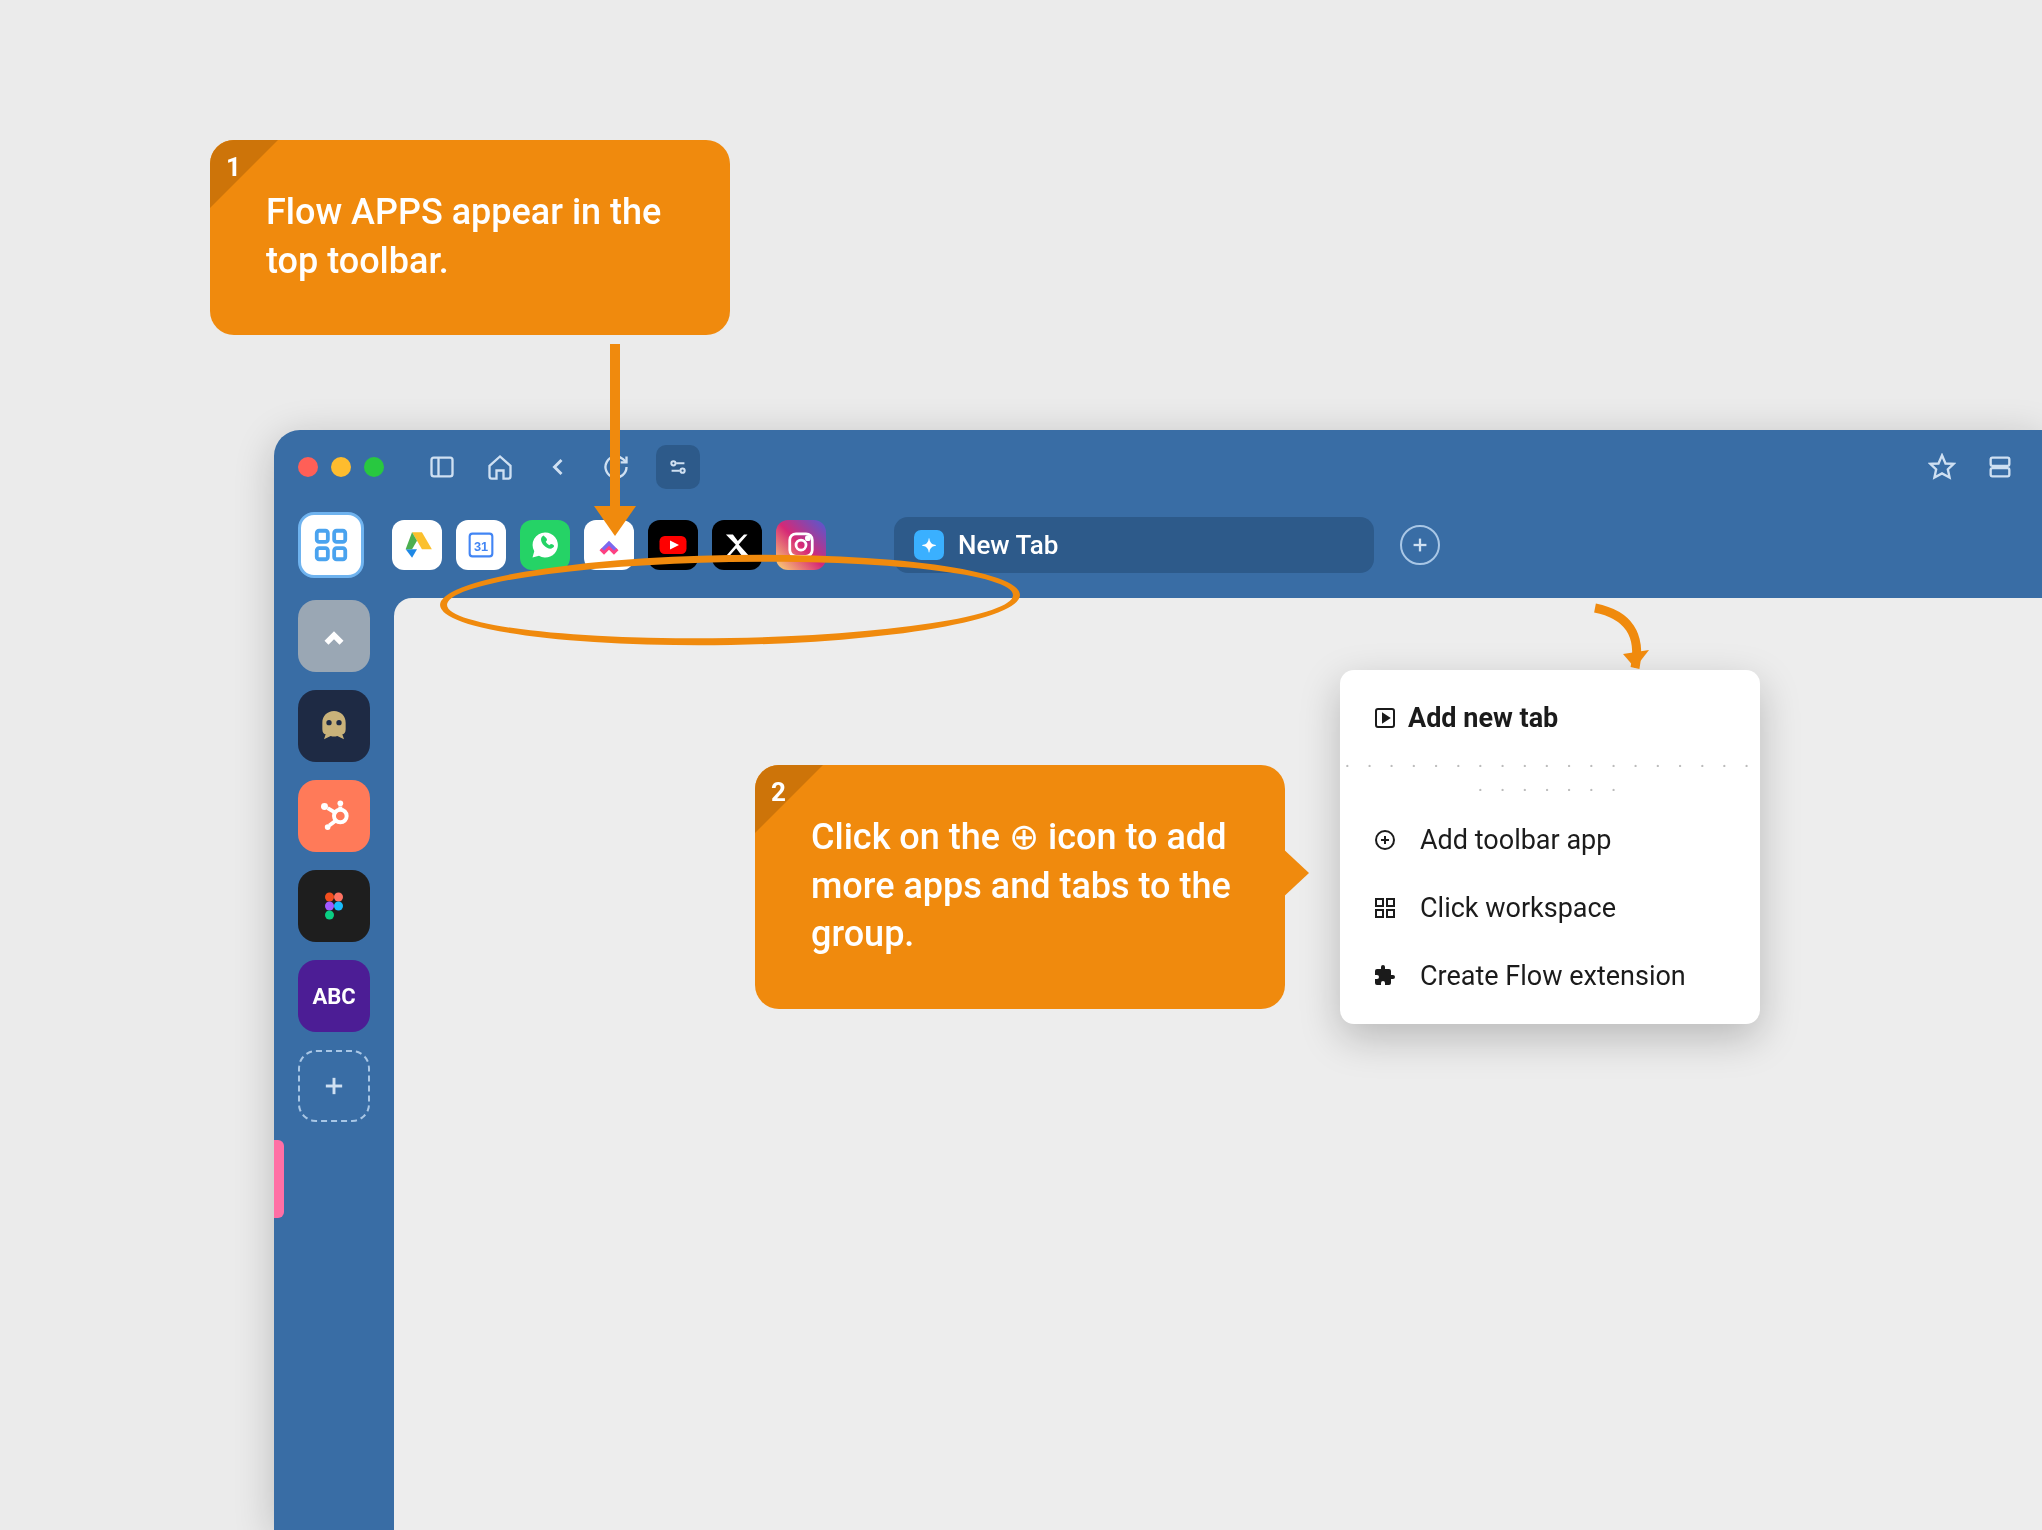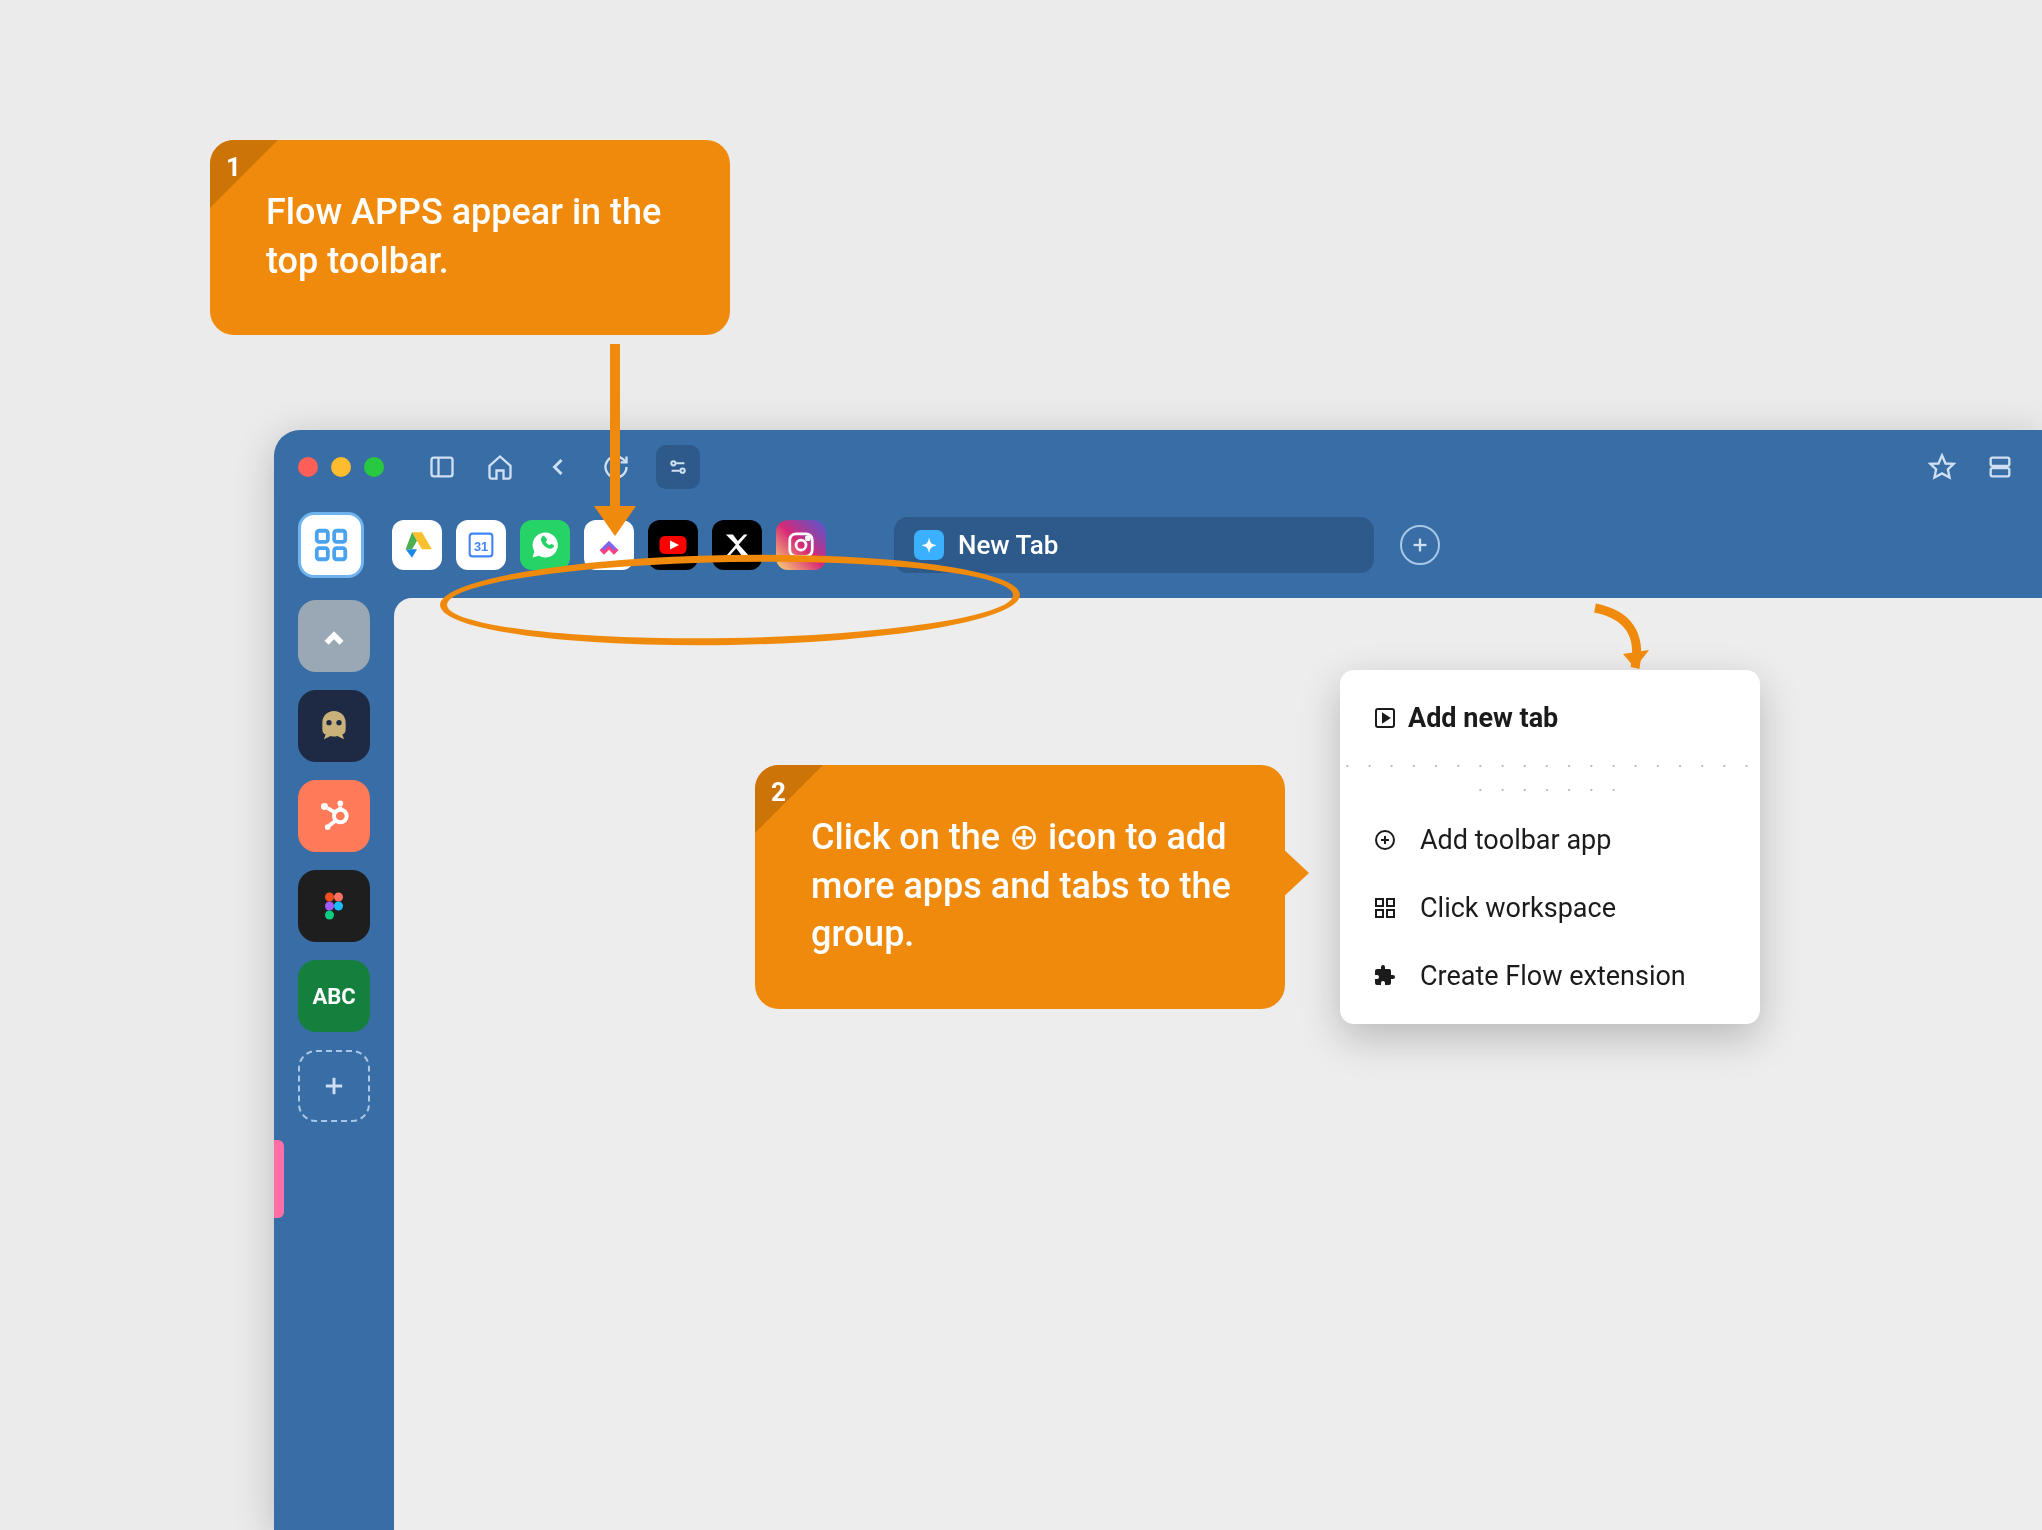--- a/index.html
+++ b/index.html
@@ -219,21 +219,21 @@
     display: flex; align-items: center; justify-content: center;
     font-size: 28px;
     font-weight: 700;
     color: #fff;
     cursor: pointer;
   }
   .sb-clickup { background: #9aa7b4; }
   .sb-hoot   { background: #1e2a44; }
   .sb-hub    { background: #ff7a59; }
   .sb-figma  { background: #1e1e1e; }
-  .sb-abc    { background: #15803d; font-size: 22px; text-align: center; }
+  .sb-abc    { background: #4c1d95; font-size: 22px; text-align: center; }
   .sb-add {
     border: 2px dashed #a9c7e6;
     background: transparent;
     color: #cfe0f2;
   }
 
   
   .pink-edge {
     position: absolute;
     left: 0; top: 710px;

